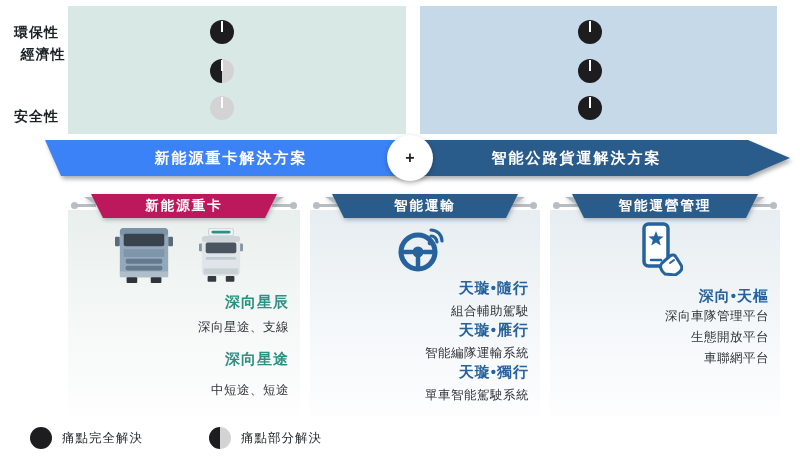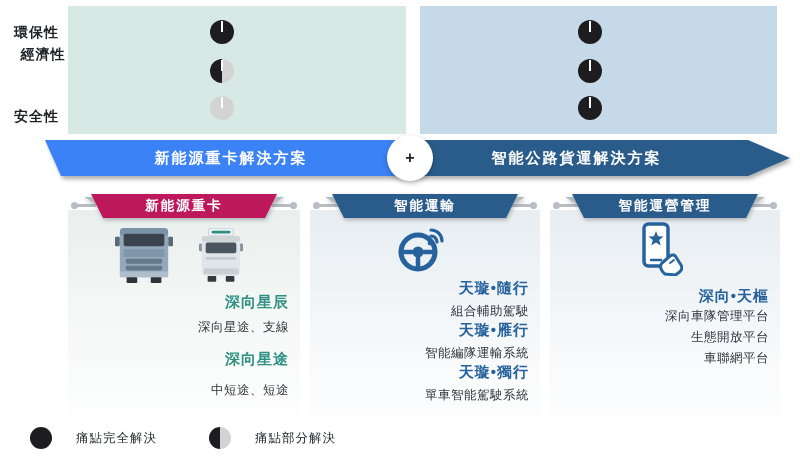--- a/index.html
+++ b/index.html
@@ -61,21 +61,21 @@
   .trucks{display:flex;justify-content:center;align-items:flex-end;gap:26px;margin-top:14px;height:60px;}
   .icon-block{display:flex;justify-content:center;margin-top:12px;height:56px;}
   .p-name{font-size:15px;font-weight:bold;line-height:20px;letter-spacing:1px;}
   .p-name.green{color:#2e9081;}
   .p-name.blue{color:#26639c;}
   .p-desc{font-size:12.5px;line-height:17px;color:#2e3338;letter-spacing:.5px;}
   .mt6{}.mt5{margin-top:5px;}.mt7{margin-top:7px;}.mt8{margin-top:8px;}.mt13{margin-top:13px;}
   .plat-line{font-size:12.5px;line-height:21px;color:#2e3338;letter-spacing:.5px;}
 
   
-  .legend{position:absolute;top:427px;display:flex;align-items:center;gap:24px;}
+  .legend{position:absolute;top:427px;display:flex;align-items:center;gap:10px;}
   .legend-1{left:30px;} .legend-2{left:209px;} .legend-3{left:386px;}
   .legend-label{font-size:12.5px;color:#23272b;letter-spacing:1px;white-space:nowrap;}
 </style>
 </head>
 <body>
 
 <div class="stage">
 
   <div class="panel panel-left"></div>
   <div class="panel panel-right"></div>

